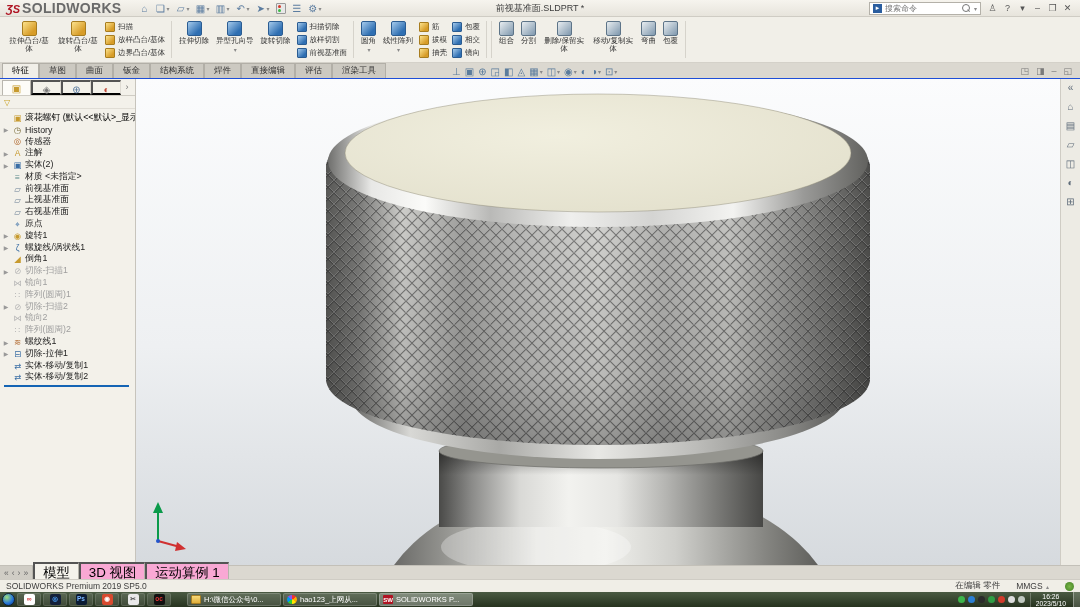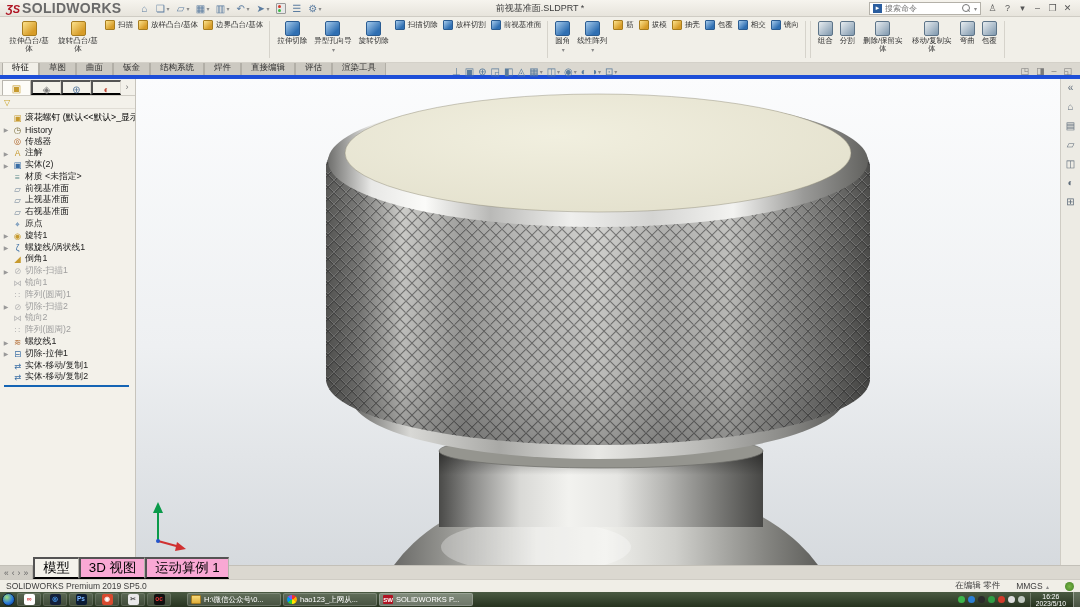--- a/index.html
+++ b/index.html
@@ -32,25 +32,25 @@
   .rbig{display:flex;flex-direction:column;align-items:center;gap:1px;padding:1px 2px;background:none;border:1px solid transparent;font-size:7.5px;line-height:8px;color:#333;text-align:center;max-width:48px;height:42px;cursor:pointer}
   .rbig.active{background:#c9c7c0;border:1px solid #a5a29a}
   .rlabel{display:block;white-space:normal}
   .ric{width:15px;height:15px;border-radius:2px;flex:none}
   .gold{background:linear-gradient(135deg,#fce28c,#d79c28 75%);border:1px solid #a87d1f}
   .blue{background:linear-gradient(135deg,#a6cbec,#2f6fb2 75%);border:1px solid #2a5c92}
   .steel{background:linear-gradient(135deg,#e8edf0,#7e97ad);border:1px solid #5d7488}
   .sphere{background:radial-gradient(circle at 35% 30%,#d9ecff,#2f6fb2 72%);border-radius:50%;border:1px solid #24578c}
   .ruler{background:linear-gradient(135deg,#ffe58a,#d9a928);border:1px solid #a8821f}
   .green{background:radial-gradient(circle at 40% 35%,#b8efb4,#2e8b2e 78%);border-radius:50%;border:1px solid #1f6b1f}
-  .rstack{display:flex;flex-direction:row;justify-content:center;gap:1px;height:42px}
+  .rstack{display:flex;flex-direction:column;justify-content:center;gap:1px;height:42px}
   .rsmall{display:flex;align-items:center;gap:3px;background:none;border:none;font-size:7.5px;color:#333;height:12px;padding:0 2px;cursor:pointer;white-space:nowrap}
   .ric-s{width:10px;height:10px;border-radius:1px;flex:none}
   
-  .tabrow{position:relative;position:absolute;top:63px;left:0;right:0;height:16px;background:#dbd8d0;border-bottom:4px solid #1d4ed8;display:flex;align-items:flex-end;padding-left:2px;z-index:10}
+  .tabrow{position:relative;position:absolute;top:63px;left:0;right:0;height:16px;background:#dbd8d0;border-bottom:1px solid #1d4ed8;display:flex;align-items:flex-end;padding-left:2px;z-index:10}
   .ctab{height:15px;padding:0 9px;font-size:8.5px;background:#ccc9c1;border:1px solid #b2afa7;border-bottom:none;color:#333;display:flex;align-items:center;cursor:pointer}
   .ctab.active{background:#f1efe8;color:#000}
   .headsup{position:absolute;left:452px;top:1px;height:14px;display:flex;align-items:center;gap:4px}
   .hbtn{display:flex;align-items:center;color:#5b7c9c;font-size:10px;background:none;border:none;cursor:pointer}
   .panectrl{position:absolute;right:8px;top:1px;height:14px;display:flex;gap:7px;align-items:center;color:#7a7a7a}
   
   .leftpanel{position:absolute;top:79px;left:0;width:136px;bottom:42px;background:#f3f1ea;border-right:1px solid #c7c4bc;display:flex;flex-direction:column;z-index:5}
   .fmtabs{display:flex;align-items:center;height:17px;border-bottom:1px solid #cfccc4;padding:0 2px}
   .fmtab{flex:1;text-align:center;font-size:10px;height:15px;line-height:15px;border-right:1px solid #dedbd3;background:none;cursor:pointer}
   .fmtab.sel{background:#fdfcf8;border:1px solid #b9b6ae;border-bottom:none}
@@ -595,21 +595,21 @@
       <button class="rsbtn">⊞</button>
     </div>
 
   <div class="bottomtabs">
     <div class="btnav">
         <span>«</span>
         <span>‹</span>
         <span>›</span>
         <span>»</span>
       </div>
-    <div style="display:flex;align-items:flex-end">
+    <div style="display:flex;align-items:center">
         <button class="btab active">模型</button>
         <button class="btab">3D 视图</button>
         <button class="btab">运动算例 1</button>
       </div>
   </div>
 
   <div class="statusbar">
     <span>SOLIDWORKS Premium 2019 SP5.0</span>
     <div class="sb-right">
       <span>在编辑 零件</span>

